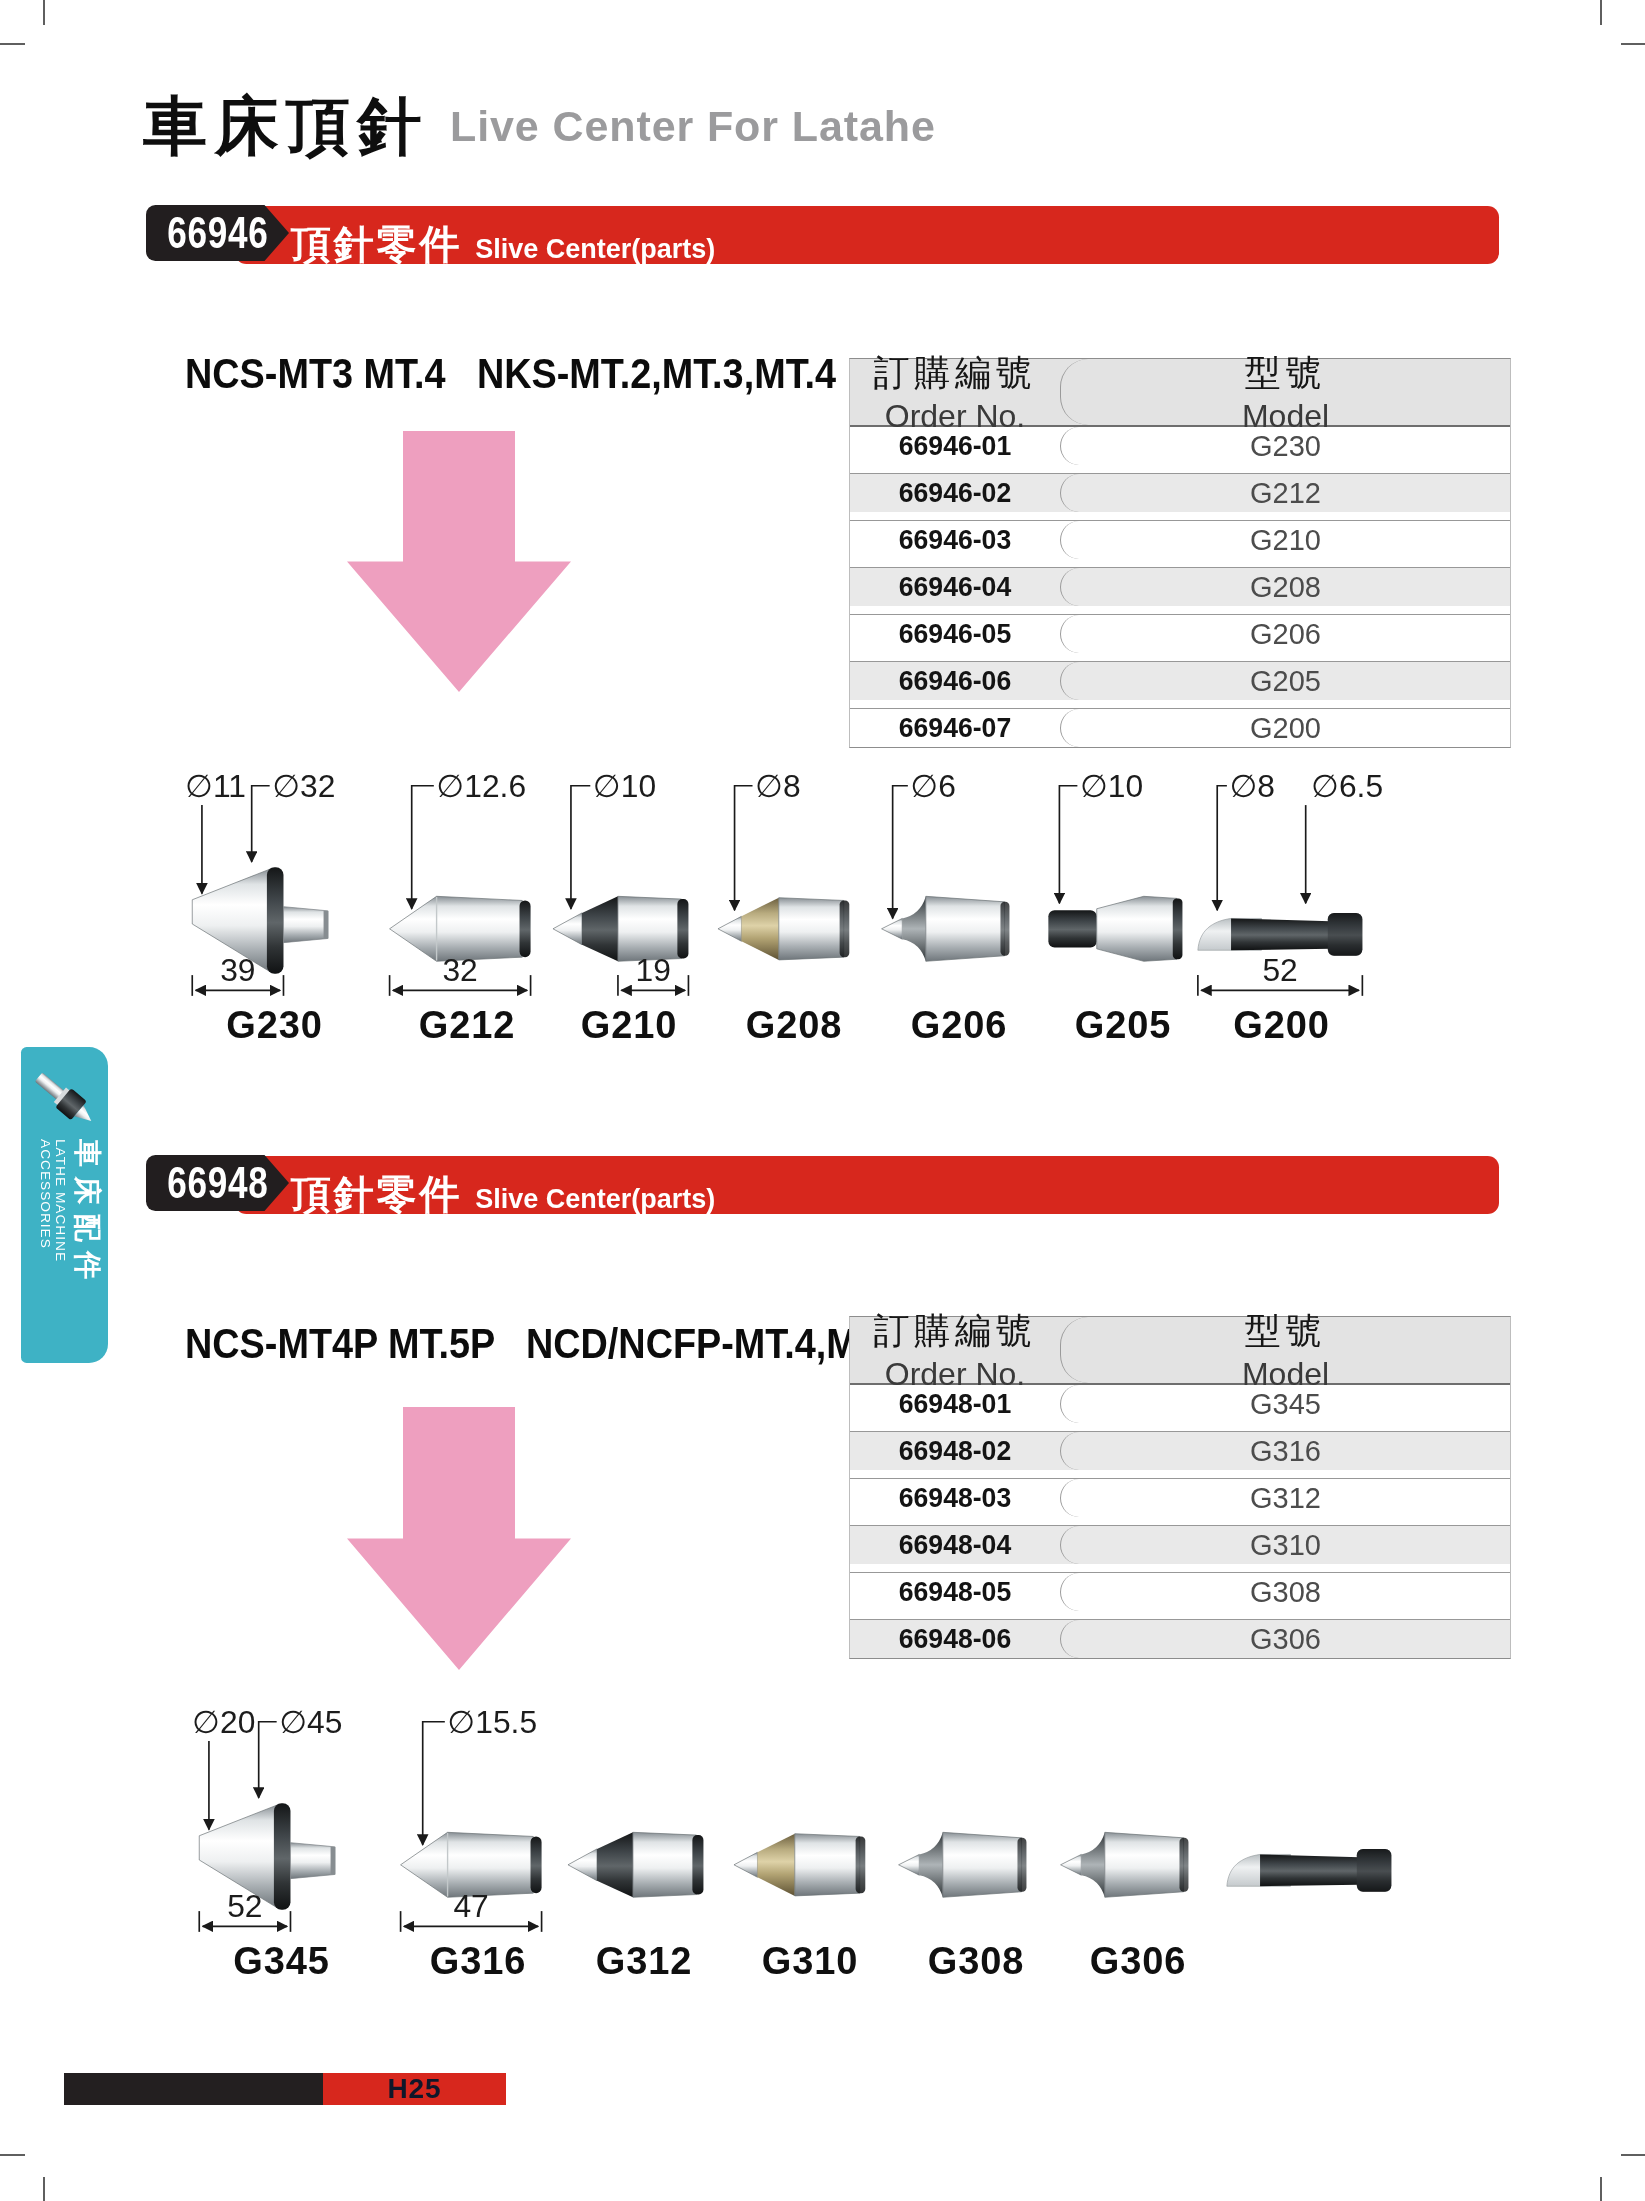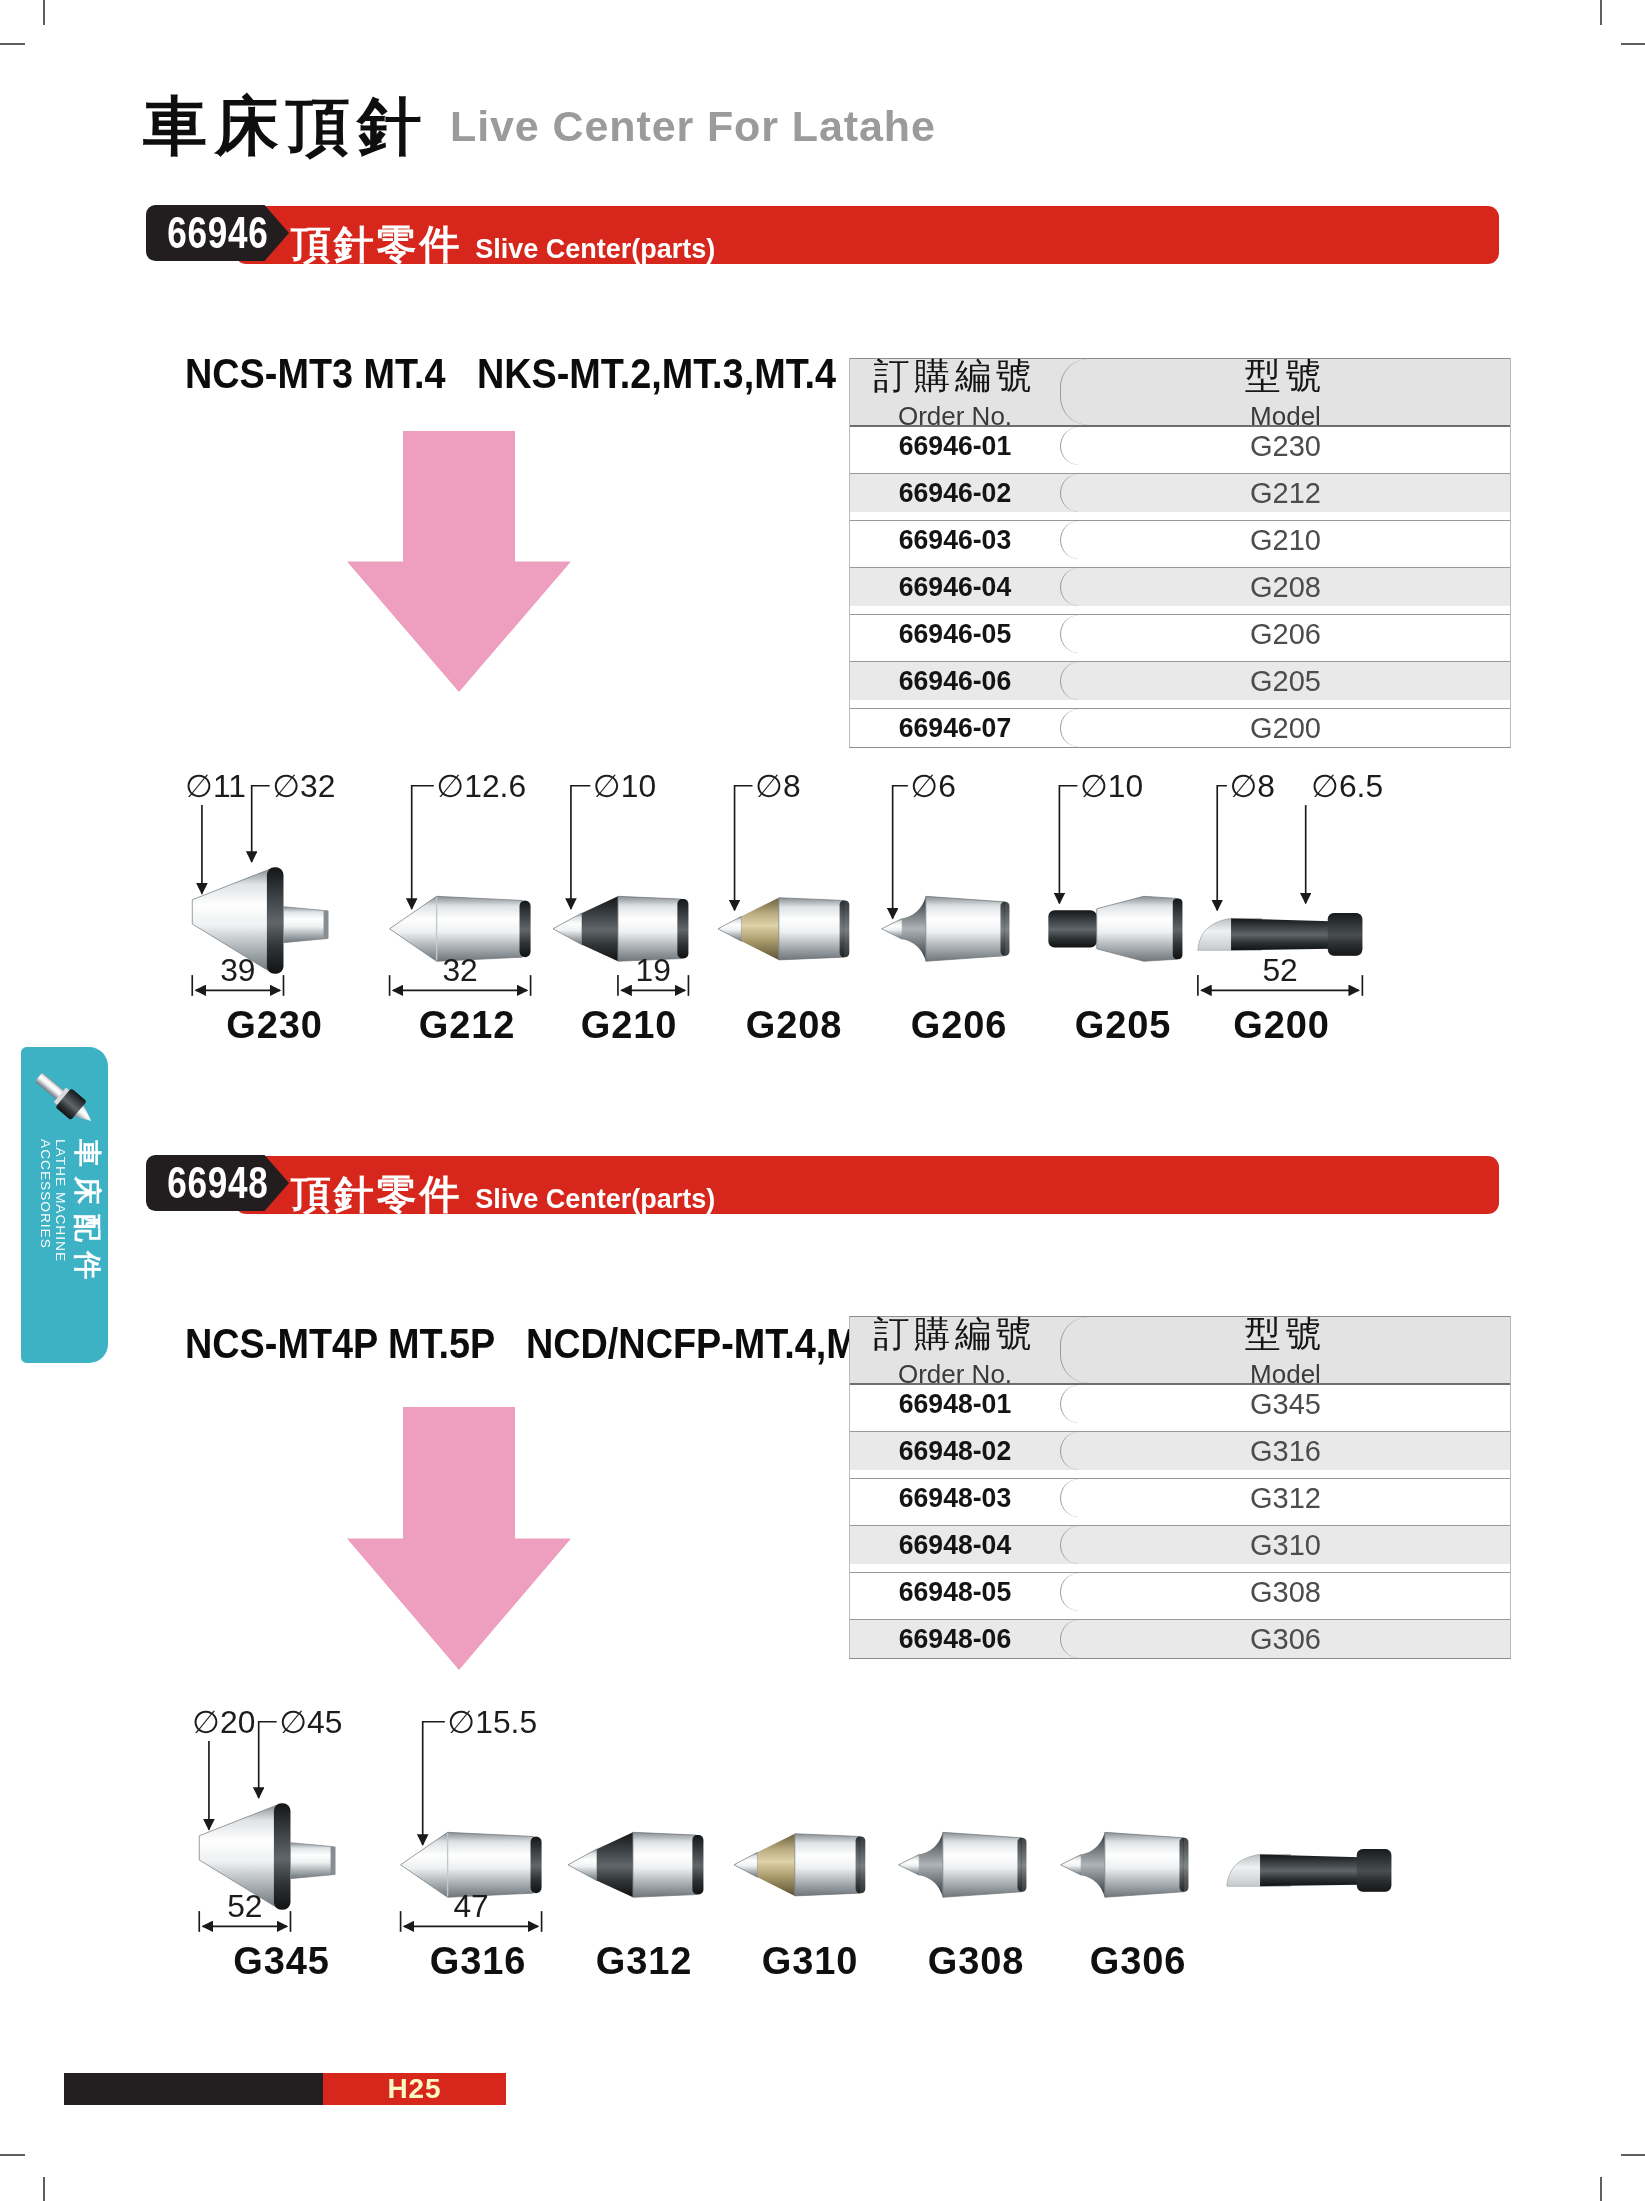--- a/index.html
+++ b/index.html
@@ -25,21 +25,21 @@
             transform:scaleX(.9);transform-origin:0 50%;white-space:pre;}
   
   .pink-arrow{position:absolute;background:#ee9fbf;
       clip-path:polygon(25% 0,75% 0,75% 50%,100% 50%,50% 100%,0 50%,25% 50%);}
   
   .otable{position:absolute;width:660px;border-top:1.9px solid #8d8d8d;border-bottom:1.9px solid #8d8d8d;
           border-left:0.9px solid #bdbdbd;border-right:0.9px solid #bdbdbd;background:#fff;}
   .thead{display:flex;background:#e3e3e3;border-bottom:2.8px solid #6e6e6e;height:66px;}
   .th{display:flex;flex-direction:column;align-items:center;justify-content:center;gap:0.9px;}
   .th .zh{font-size:36px;color:#161616;letter-spacing:4.7px;}
-  .th .en{font-size:26px;color:#3a3a3a;}
+  .th .en{font-size:32px;color:#3a3a3a;}
   .tr{display:flex;height:38px;align-items:stretch;}
   .tr + .tr{border-top:1.9px solid #989898;margin-top:8px;}
   .c1{width:210px;}
   .c2{flex:1;border-left:1.9px solid #9a9a9a;border-radius:28px;}
   .td{display:flex;align-items:center;justify-content:center;}
   .td.order{font-size:28px;font-weight:700;color:#141414;transform:scaleX(.95);}
   .td.model{font-size:29px;color:#4c4c4c;}
   .tr.alt{background:#e9e9e9;}
   
   svg.fig{position:absolute;overflow:visible;}
@@ -52,21 +52,21 @@
             border-radius:5.6px 19px 19px 5.6px;}
   .tab-icon{position:absolute;left:7.5px;top:11.3px;width:73px;height:83px;overflow:visible;}
   .tab-rot{position:absolute;left:83px;top:92px;width:215px;height:75px;transform-origin:0 0;
            transform:rotate(90deg);display:flex;flex-direction:column;color:#fff;}
   .tab-rot .zh{font-size:28px;font-weight:600;letter-spacing:9.4px;line-height:1.2;}
   .tab-rot .en{font-size:13.7px;letter-spacing:1px;margin-top:2.8px;}
   
   .foot-black{position:absolute;left:64px;top:2073px;width:259px;height:32px;background:#231f20;}
   .foot-red{position:absolute;left:323px;top:2073px;width:183px;height:32px;background:#d7271d;
             display:flex;align-items:center;justify-content:center;}
-  .foot-red span{font-size:28px;font-weight:700;color:#fef9c3;letter-spacing:0.9px;}
+  .foot-red span{font-size:28px;font-weight:700;color:#0f172a;letter-spacing:0.9px;}
 </style>
 </head>
 <body>
 
 <svg width="0" height="0" style="position:absolute" aria-hidden="true">
   <defs>
     <linearGradient id="metal" x1="0" y1="0" x2="0" y2="1">
       <stop offset="0" stop-color="#878e93"></stop>
         <stop offset=".15" stop-color="#dfe3e5"></stop>
       <stop offset=".35" stop-color="#ffffff"></stop>

